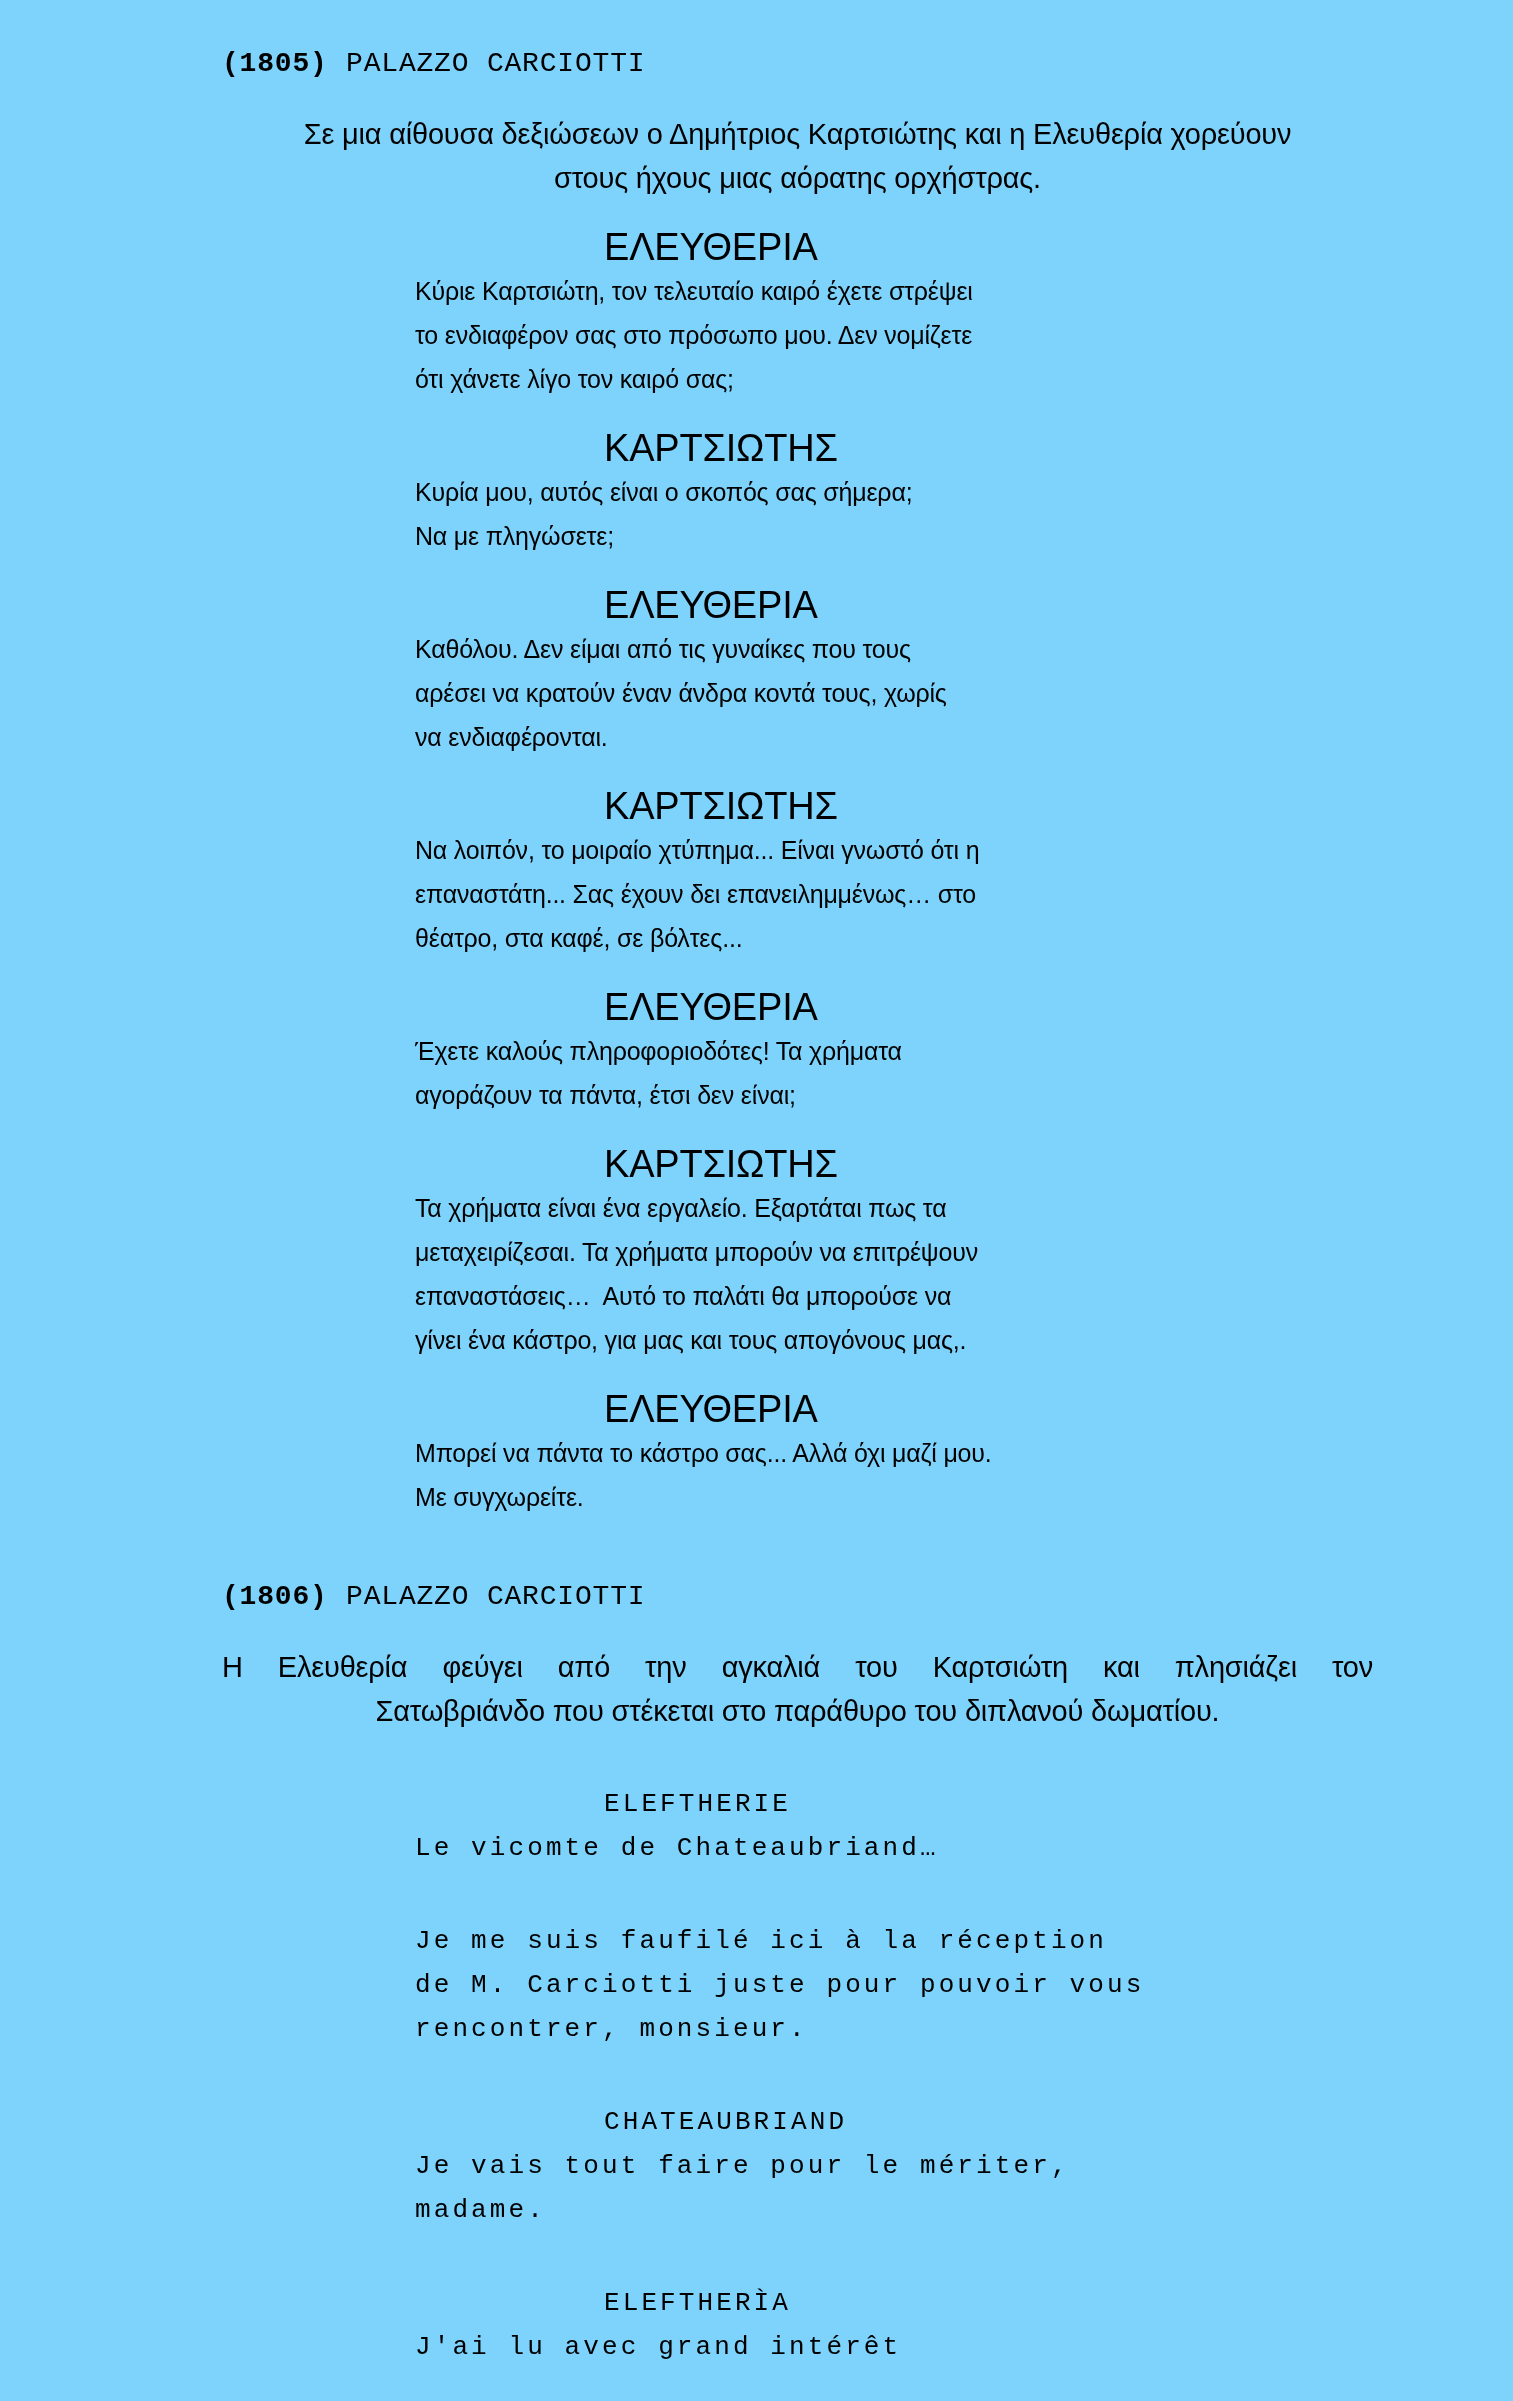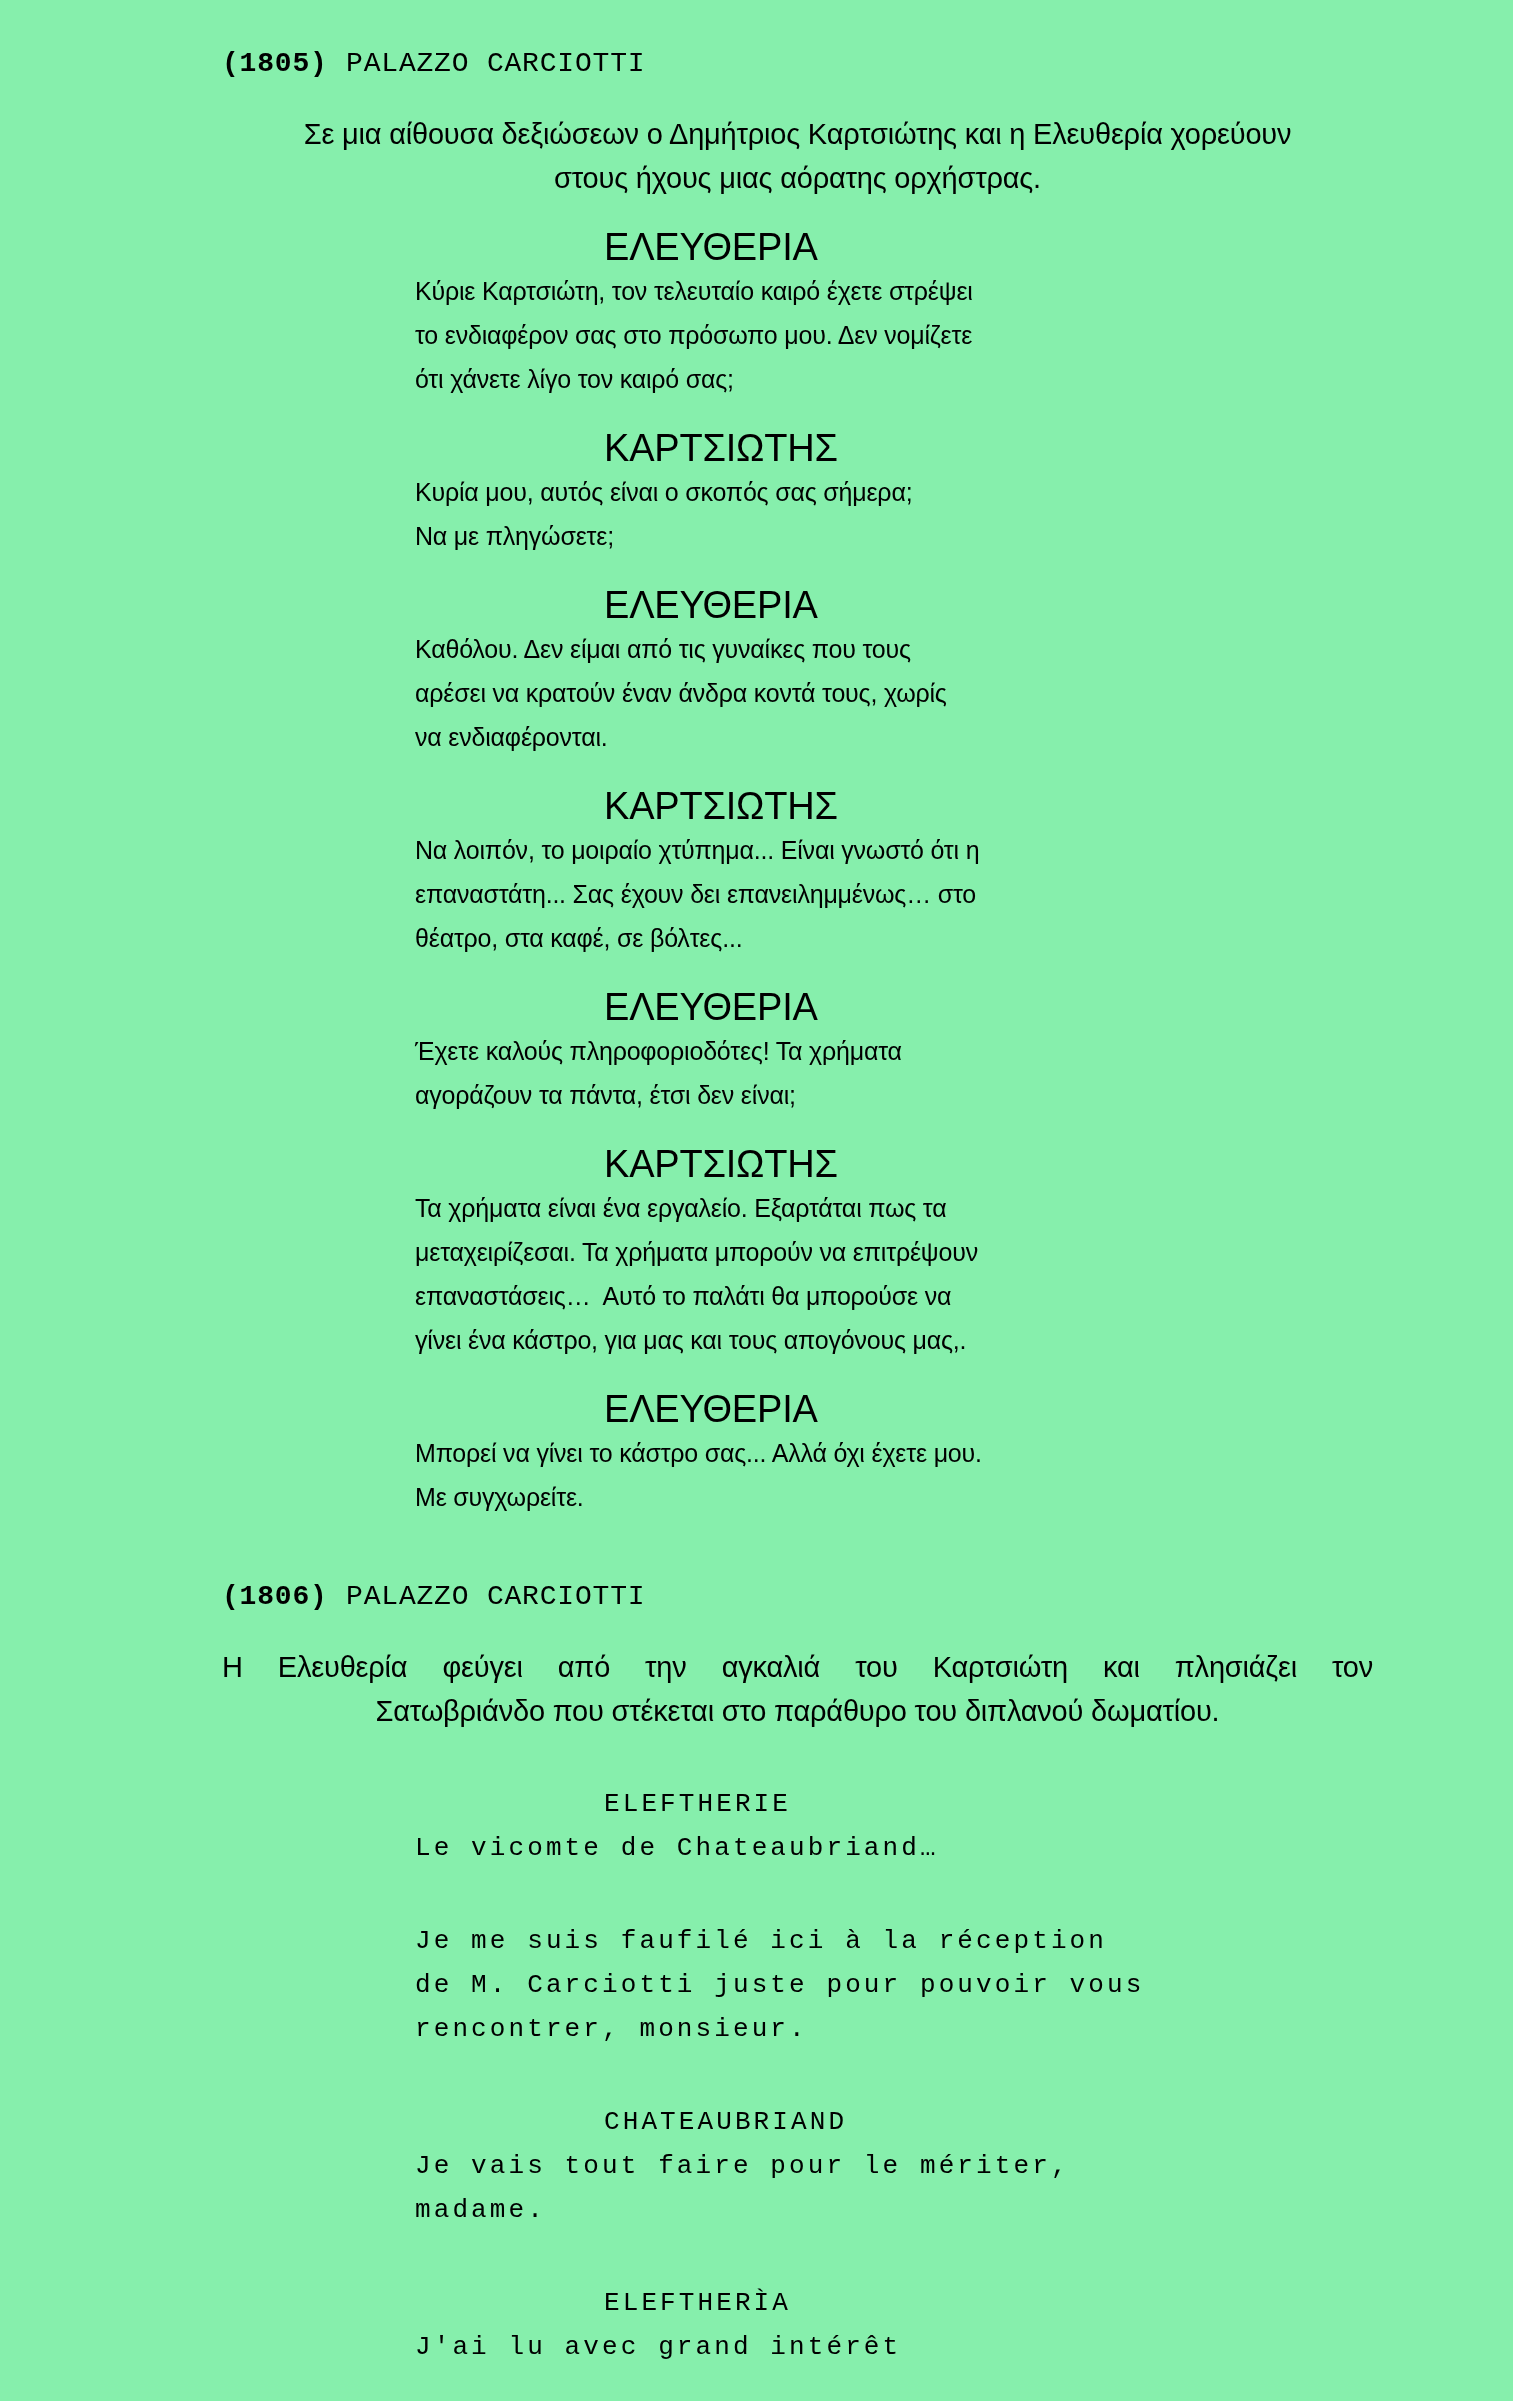--- a/index.html
+++ b/index.html
@@ -66,21 +66,21 @@
   .dialogue.mono .dline {
     font-family: "Liberation Mono", "DejaVu Sans Mono", monospace;
     font-size: 26px;
     line-height: 44px;
     letter-spacing: 3.1px;
   }
 </style>
 </head>
 <body>
 
-<div class="page" id="screenplay-root" style="background: #86efac; color: rgb(0, 0, 0);">
+<div class="page" id="screenplay-root" style="background: #7dd3fc; color: rgb(0, 0, 0);">
     <section class="scene">
       <div class="scene-heading"><span class="scene-number">(1805)</span><span class="scene-location">PALAZZO CARCIOTTI</span></div>
       <div class="action">
         <div class="action-line">Σε μια αίθουσα δεξιώσεων ο Δημήτριος Καρτσιώτης και η Ελευθερία χορεύουν</div>
         <div class="action-line">στους ήχους μιας αόρατης ορχήστρας.</div>
       </div>
       <div class="dialogue greek">
         <div class="character">ΕΛΕΥΘΕΡΙΑ</div>
         <div class="dline">Κύριε Καρτσιώτη, τον τελευταίο καιρό έχετε στρέψει</div>
         <div class="dline">το ενδιαφέρον σας στο πρόσωπο μου. Δεν νομίζετε</div>
@@ -110,21 +110,21 @@
       </div>
       <div class="dialogue greek">
         <div class="character">ΚΑΡΤΣΙΩΤΗΣ</div>
         <div class="dline">Τα χρήματα είναι ένα εργαλείο. Εξαρτάται πως τα</div>
         <div class="dline">μεταχειρίζεσαι. Τα χρήματα μπορούν να επιτρέψουν</div>
         <div class="dline">επαναστάσεις…  Αυτό το παλάτι θα μπορούσε να</div>
         <div class="dline">γίνει ένα κάστρο, για μας και τους απογόνους μας,.</div>
       </div>
       <div class="dialogue greek">
         <div class="character">ΕΛΕΥΘΕΡΙΑ</div>
-        <div class="dline">Μπορεί να γίνει το κάστρο σας... Αλλά όχι έχετε μου.</div>
+        <div class="dline">Μπορεί να πάντα το κάστρο σας... Αλλά όχι μαζί μου.</div>
         <div class="dline">Με συγχωρείτε.</div>
       </div>
     </section>
     <section class="scene">
       <div class="scene-heading"><span class="scene-number">(1806)</span><span class="scene-location">PALAZZO CARCIOTTI</span></div>
       <div class="action justified">
         <div class="action-line">Η Ελευθερία φεύγει από την αγκαλιά του Καρτσιώτη και πλησιάζει τον</div>
         <div class="action-line">Σατωβριάνδο που στέκεται στο παράθυρο του διπλανού δωματίου.</div>
       </div>
       <div class="dialogue mono">

